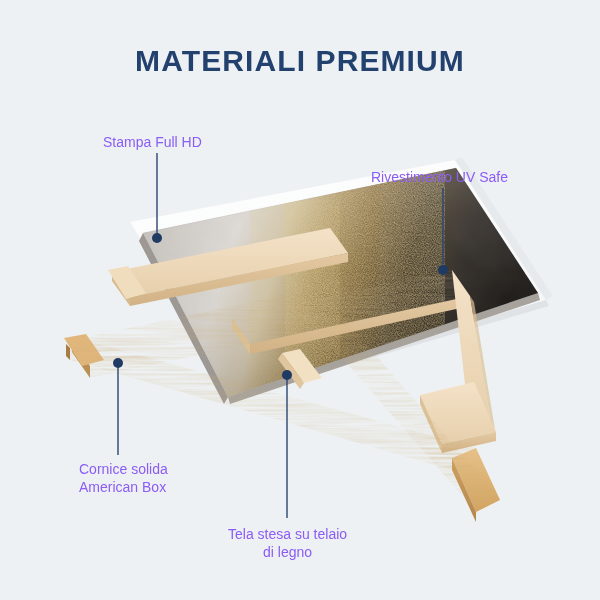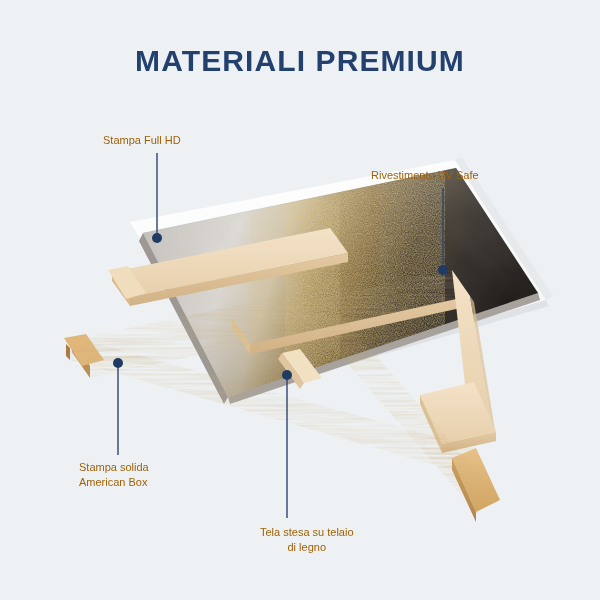--- a/index.html
+++ b/index.html
@@ -20,30 +20,30 @@
     font-weight:bold;
     letter-spacing:1.1px;
     color:#22416e;
     font-family:"Liberation Sans", sans-serif;
     white-space:nowrap;
   }
 
   
   .label{
     position:absolute;
-    font-size:11px;
-    color:#a16207;
+    font-size:14px;
+    color:#8b5cf6;
     line-height:1.32;
     white-space:pre;
     font-family:"Liberation Sans", sans-serif;
   }
   .lbl-print{left:103px;top:133px;}
   .lbl-uv{left:371px;top:168px;text-align:center;}
   .lbl-frame{left:79px;top:460px;}
-  .lbl-canvas{left:228px;top:525px;text-align:center;margin-left:32px;}
+  .lbl-canvas{left:228px;top:525px;text-align:center;}
 
   
   #art{position:absolute;left:0;top:0;width:600px;height:600px;}
 </style>
 </head>
 <body>
 
 <div id="stage">
 
   <svg id="art" viewBox="0 0 600 600">
@@ -239,18 +239,18 @@
     </g>
 
     <g>
       <line x1="287" y1="375" x2="287" y2="518" stroke="#2b4570" stroke-width="1.4"></line>
       <circle cx="287" cy="375" r="5" fill="#1f3a63"></circle>
     </g>
   </svg>
 
   <div class="label lbl-print">Stampa Full HD</div>
   <div class="label lbl-uv">Rivestimento UV Safe</div>
-  <div class="label lbl-frame">Stampa solida
+  <div class="label lbl-frame">Cornice solida
 American Box</div>
   <div class="label lbl-canvas">Tela stesa su telaio
 di legno</div>
 
 </div>
 
 </body></html>

